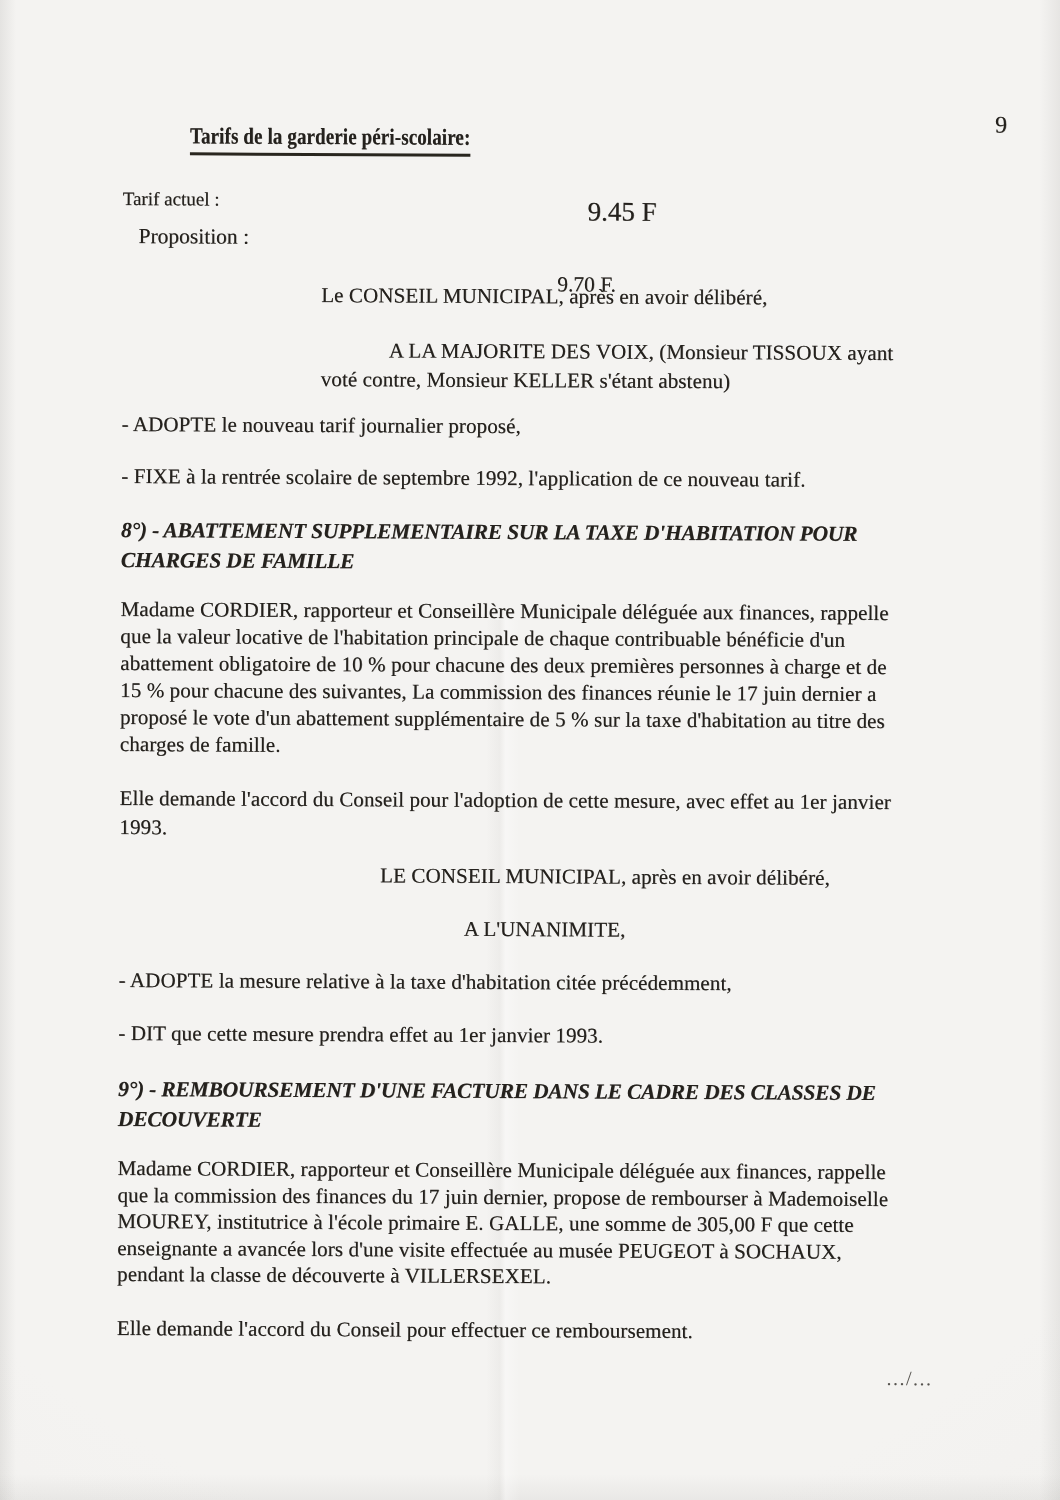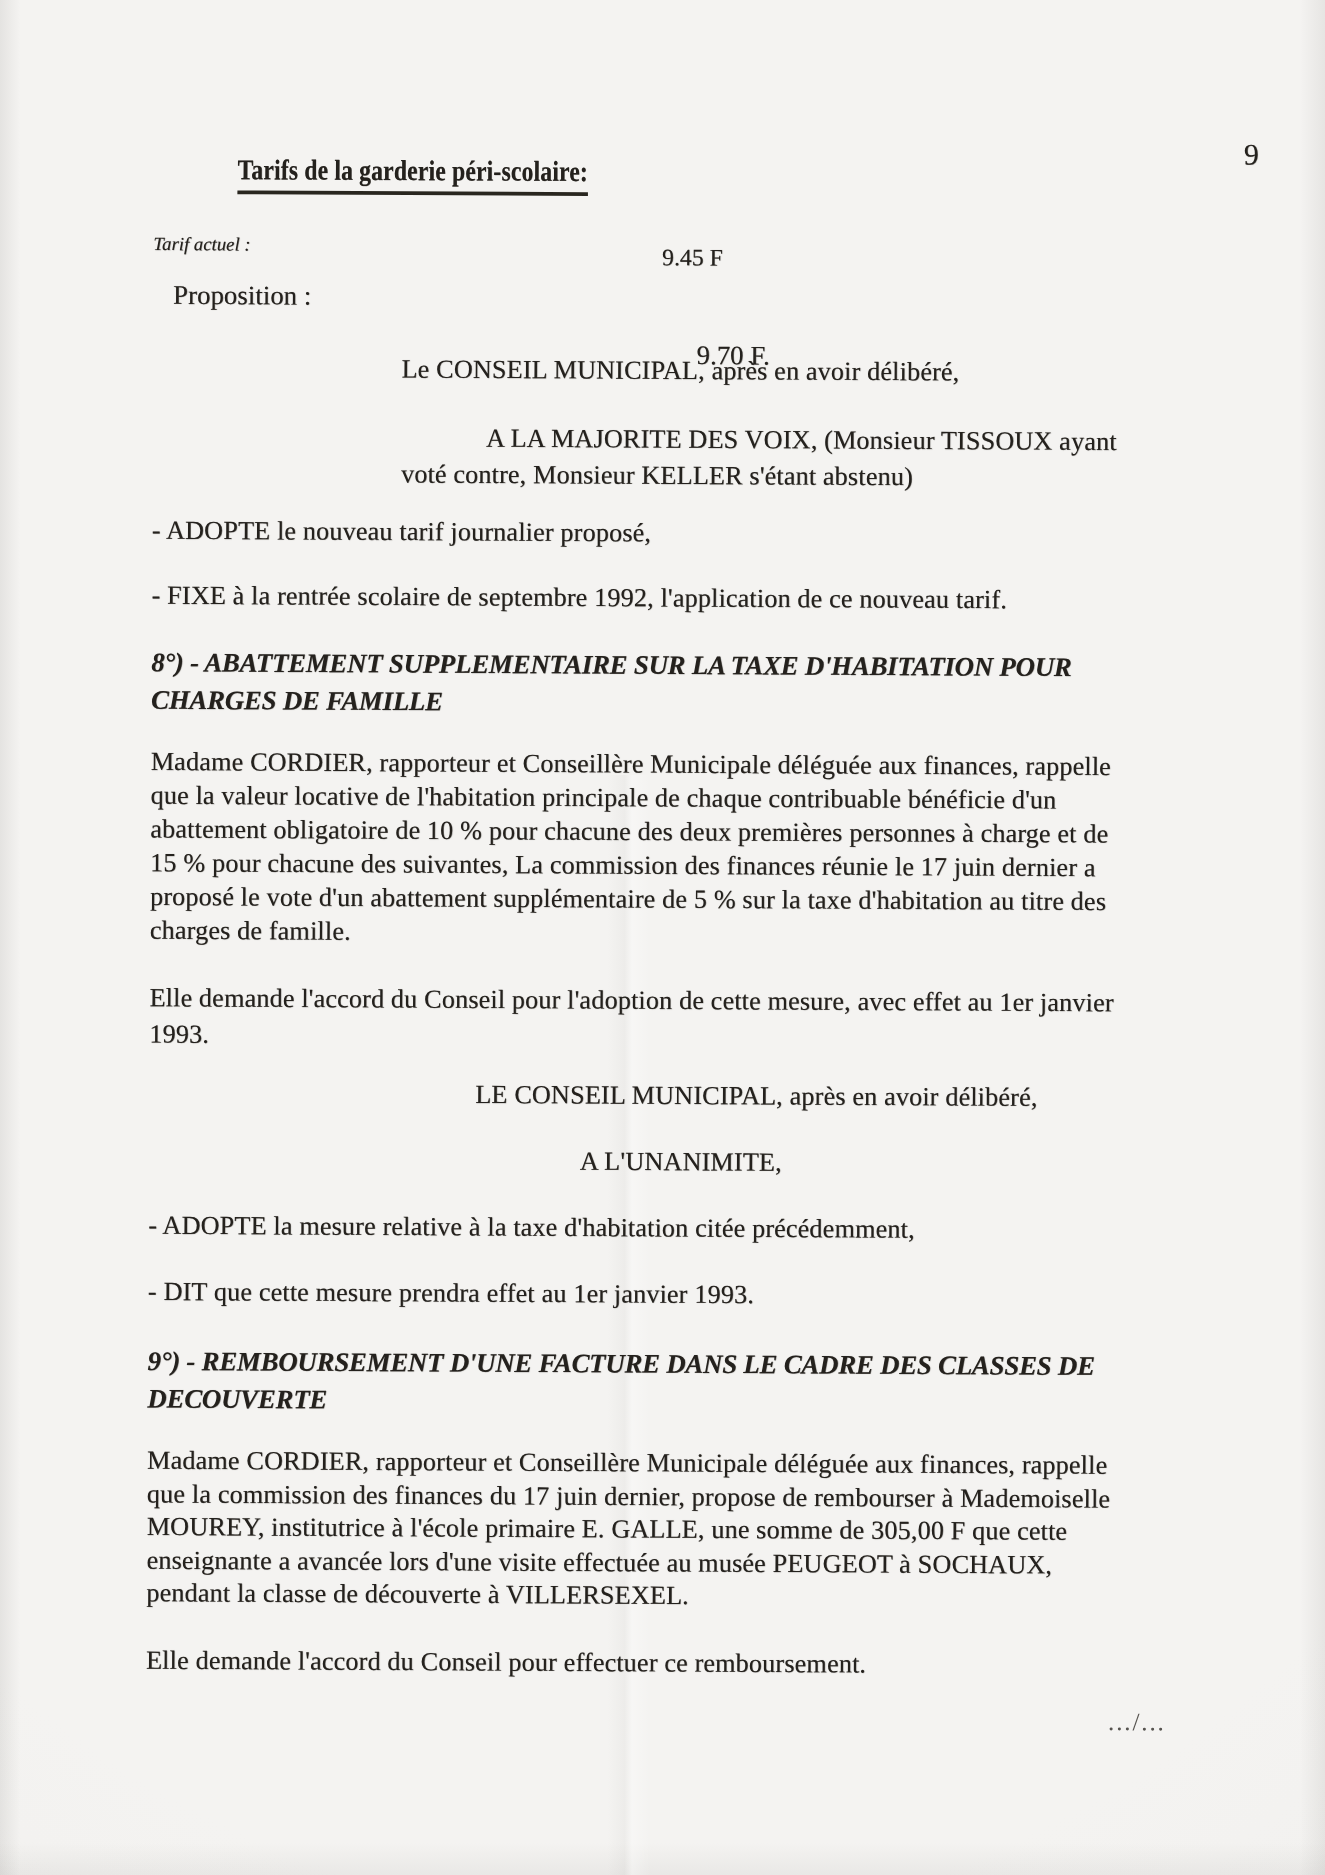--- a/index.html
+++ b/index.html
@@ -25,22 +25,22 @@
   .blk { position:absolute; white-space:nowrap;
     text-shadow:0.4px 0.2px 0.55px rgba(38,34,29,0.55); }
   .body { font-size:21px; letter-spacing:0.1px; }
 
   .page-number { left:995px; top:107px; font-size:24px; }
 
   .doc-title { left:190px; top:123px; font-size:23px; font-weight:700;
     transform:scaleX(0.82); transform-origin:0 0;
     border-bottom:3px solid #29261f; padding-bottom:3px; letter-spacing:0.2px; }
 
-  .lbl-current { left:123px; top:188px; font-size:15px;font-style:italic; }
-  .val-current { left:530px; top:194px; font-size:19px; }
+  .lbl-current { left:123px; top:188px; font-size:19px; }
+  .val-current { left:588px; top:194px; font-size:27px; }
   .lbl-prop    { left:123px; top:224px; font-size:21.5px;margin-left:16px; }
   .val-prop    { left:558px; top:230px; font-size:21.5px;margin-top:40px; }
 
   .delib-1 { left:322px; top:282px; }
   .vote-1  { left:322px; top:335px; }
   .vote-1 div { line-height:29px; }
   .vote-1 .indent { padding-left:68px; }
   .dec-adopte1 { left:123px; top:412px; }
   .dec-fixe    { left:123px; top:464px; }
 

